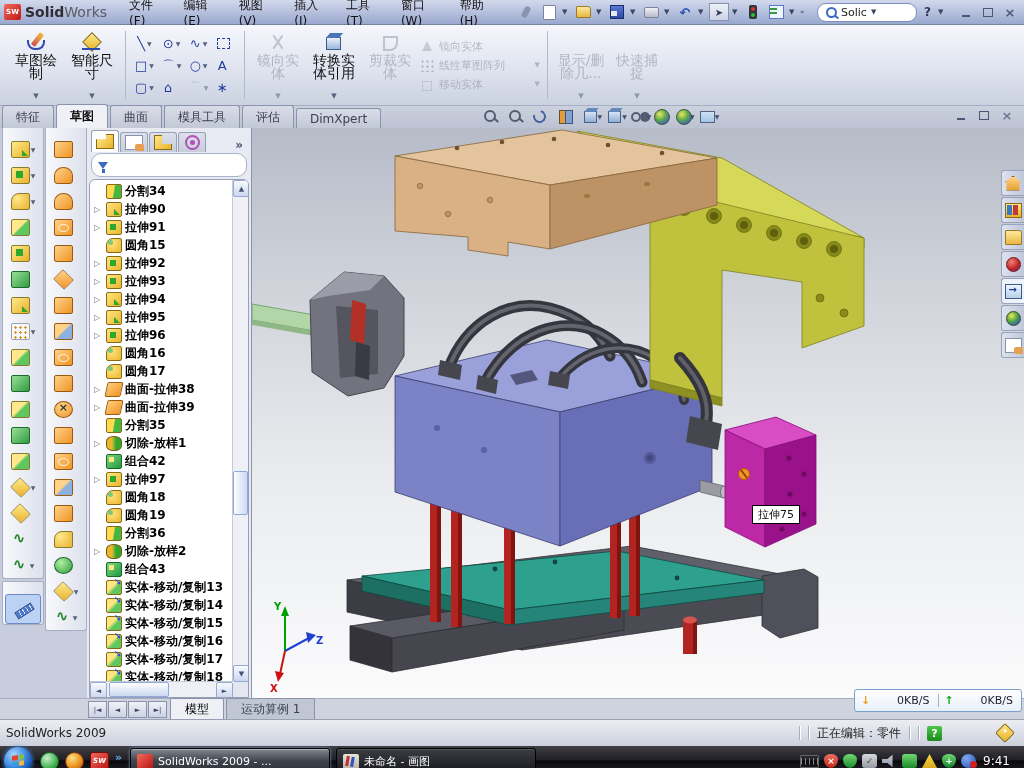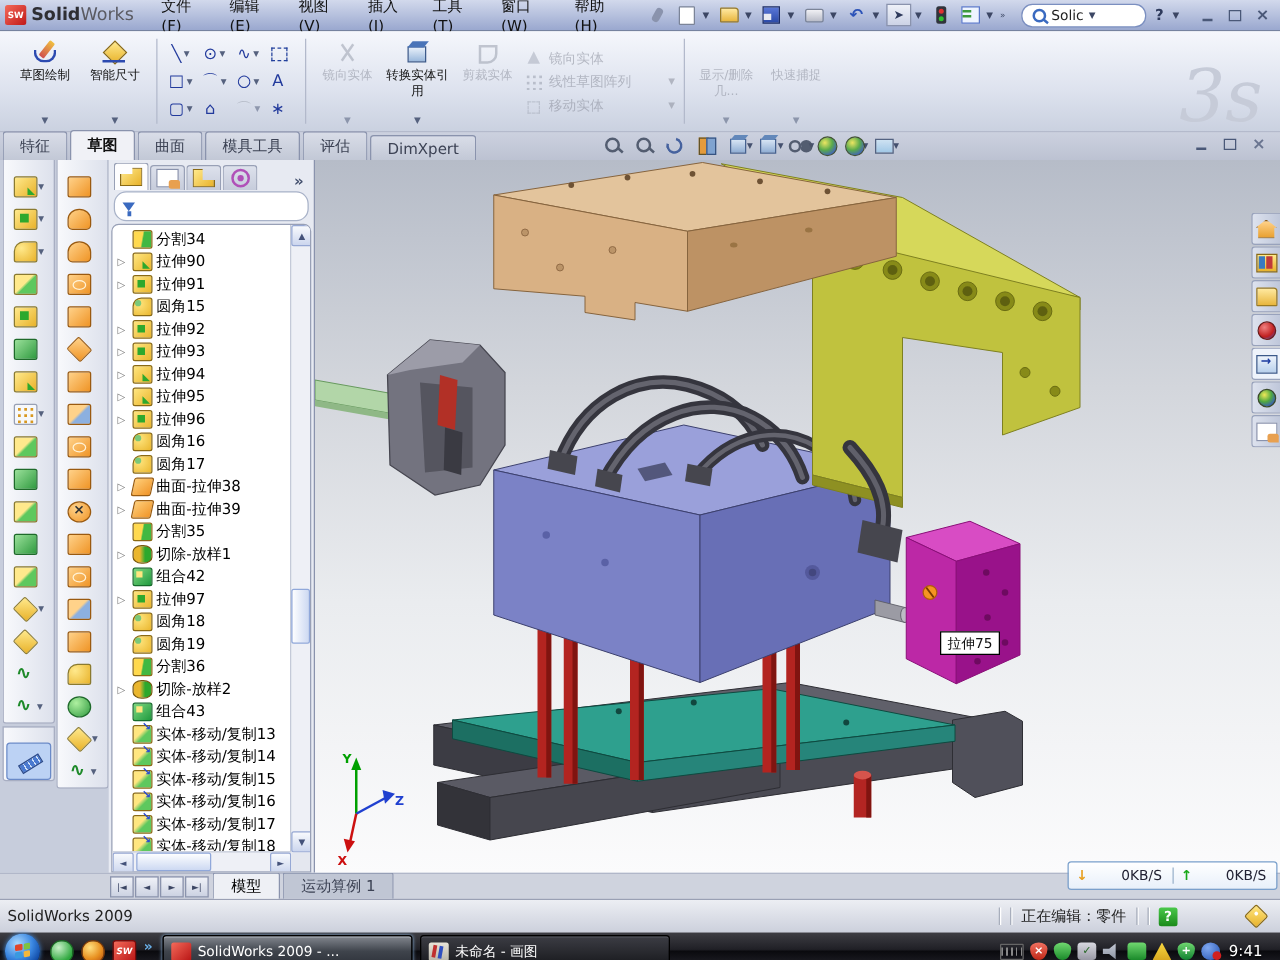--- a/index.html
+++ b/index.html
@@ -42,21 +42,21 @@
   .wb-min::after{content:"";width:8px;height:2px;background:#4a5878;margin-top:7px;}
   .wb-restore::after{content:"";width:8px;height:7px;border:1.5px solid #4a5878;}
 
   
   .commandbar{height:76px;display:flex;align-items:stretch;padding:2px 4px 2px 8px;position:relative;
     background:linear-gradient(#f5f7fc,#dde2ee 60%,#cad1e0);border-bottom:1px solid #a8aec2;}
   .cm-group{display:flex;align-items:center;}
   .cm-sep{width:1px;background:#b2b9cb;margin:4px 5px;}
   .bigbtn{width:56px;height:70px;display:flex;flex-direction:column;align-items:center;justify-content:flex-start;
     padding-top:4px;border-radius:2px;text-align:center;}
-  .bigbtn .lbl{font-size:10px;line-height:13px;white-space:pre-wrap;width:52px;}
+  .bigbtn .lbl{font-size:14px;line-height:13px;white-space:pre-wrap;width:52px;}
   .bigbtn .drop{font-size:7px;color:#55617e;margin-top:auto;padding-bottom:2px;}
   .disabled{opacity:.55;}
   .disabled .lbl{color:#8b8f9c;}
   .cbicon{width:22px;height:20px;position:relative;margin-bottom:2px;flex:0 0 auto;}
   .cb-sketch::before{content:"";position:absolute;left:2px;top:8px;width:14px;height:8px;border:2px solid #2c4ab0;border-top:none;border-radius:0 0 8px 8px;}
   .cb-sketch::after{content:"";position:absolute;left:10px;top:0px;width:5px;height:15px;background:linear-gradient(#f0c040,#d05050);transform:rotate(38deg);border-radius:1px;}
   .cb-smartdim::before{content:"";position:absolute;left:4px;top:3px;width:12px;height:12px;background:linear-gradient(135deg,#ffe98c,#e8b22a);border:1px solid #8a6a14;transform:rotate(45deg);}
   .cb-smartdim::after{content:"";position:absolute;left:1px;top:16px;width:18px;height:2px;background:#2c4ab0;}
   .cb-trim::before,.cb-trim::after{content:"";position:absolute;left:10px;top:2px;width:2px;height:16px;background:#9aa0ae;}
   .cb-trim::before{transform:rotate(35deg);} .cb-trim::after{transform:rotate(-35deg);}
@@ -148,21 +148,21 @@
   .fi-feat{background:linear-gradient(135deg,#ffe98c,#e8b22a);border:1px solid #8a6a14;clip-path:polygon(0 35%,55% 35%,55% 0,100% 0,100% 100%,0 100%);}
   .fi-prop{background:#fff;border:1px solid #8a93ad;}
   .fi-prop::after{content:"";position:absolute;right:-2px;bottom:-2px;width:9px;height:7px;background:#e8a050;border-radius:2px 2px 0 2px;}
   .fi-conf{background:linear-gradient(135deg,#ffe98c,#e8b22a);border:1px solid #8a6a14;clip-path:polygon(0 0,45% 0,45% 60%,100% 60%,100% 100%,0 100%);}
   .fi-dimx{border:2px solid #b050b8;border-radius:50%;width:11px;height:11px;}
   .fi-dimx::after{content:"";position:absolute;left:3px;top:3px;width:5px;height:5px;background:#b050b8;border-radius:50%;}
   .fmfilter{height:22px;margin:1px 2px 2px;background:#fff;border:1px solid #a8b2c8;border-radius:10px;display:flex;align-items:center;padding:0 6px;gap:4px;}
   .funnel{width:0;height:0;border-left:5px solid transparent;border-right:5px solid transparent;border-top:7px solid #3a6ac0;}
   .funnel::after{content:"";display:block;margin-left:-1.5px;margin-top:0px;width:3px;height:4px;background:#3a6ac0;}
   .fmtreebox{flex:1;background:#fff;border:1px solid #98a0b6;border-radius:6px 6px 0 0;position:relative;overflow:hidden;}
-  .fm-tree{position:absolute;left:2px;top:2px;right:16px;bottom:16px;overflow:hidden;}
+  .fm-tree{position:absolute;left:2px;top:2px;right:16px;bottom:16px;overflow:hidden;font-weight:bold;}
   .trow{height:18px;display:flex;align-items:center;gap:3px;padding-left:2px;white-space:nowrap;}
   .texp{width:9px;font-size:8px;color:#777;flex:0 0 auto;}
   .texp::before{content:"▷";}
   .tlabel{font-size:12px;color:#000;}
   .ti{position:relative;width:14px;height:13px;border-radius:2px;flex:0 0 auto;border:1px solid #8a6a14;}
   .ti-split{background:linear-gradient(100deg,#ffd94e 46%,#42b842 54%);}
   .ti-extrude{background:linear-gradient(135deg,#ffe680,#eab62e);}
   .ti-extrude::after{content:"";position:absolute;right:1px;bottom:1px;width:0;height:0;border-left:6px solid #2da82d;border-top:6px solid transparent;}
   .ti-extrude2{background:linear-gradient(135deg,#ffe680,#eab62e);}
   .ti-extrude2::after{content:"";position:absolute;left:3px;top:3px;width:6px;height:6px;background:#2da82d;}
@@ -485,21 +485,20 @@
         </div>
 
 
         <div class="bigbtn disabled">
           <span class="cbicon cb-snap"></span>
           <span class="lbl">快速捕捉</span>
           <span class="drop">▼</span>
         </div>
 
       </div>
-    <span class="watermark">3s</span>
   </div>
 
   <div class="tabstrip">
     <span style="display:flex;align-items:flex-end;">
 
     <span class="cmtab">特征</span>
         <span class="cmtab active">草图</span>
         <span class="cmtab">曲面</span>
         <span class="cmtab">模具工具</span>
         <span class="cmtab">评估</span>

